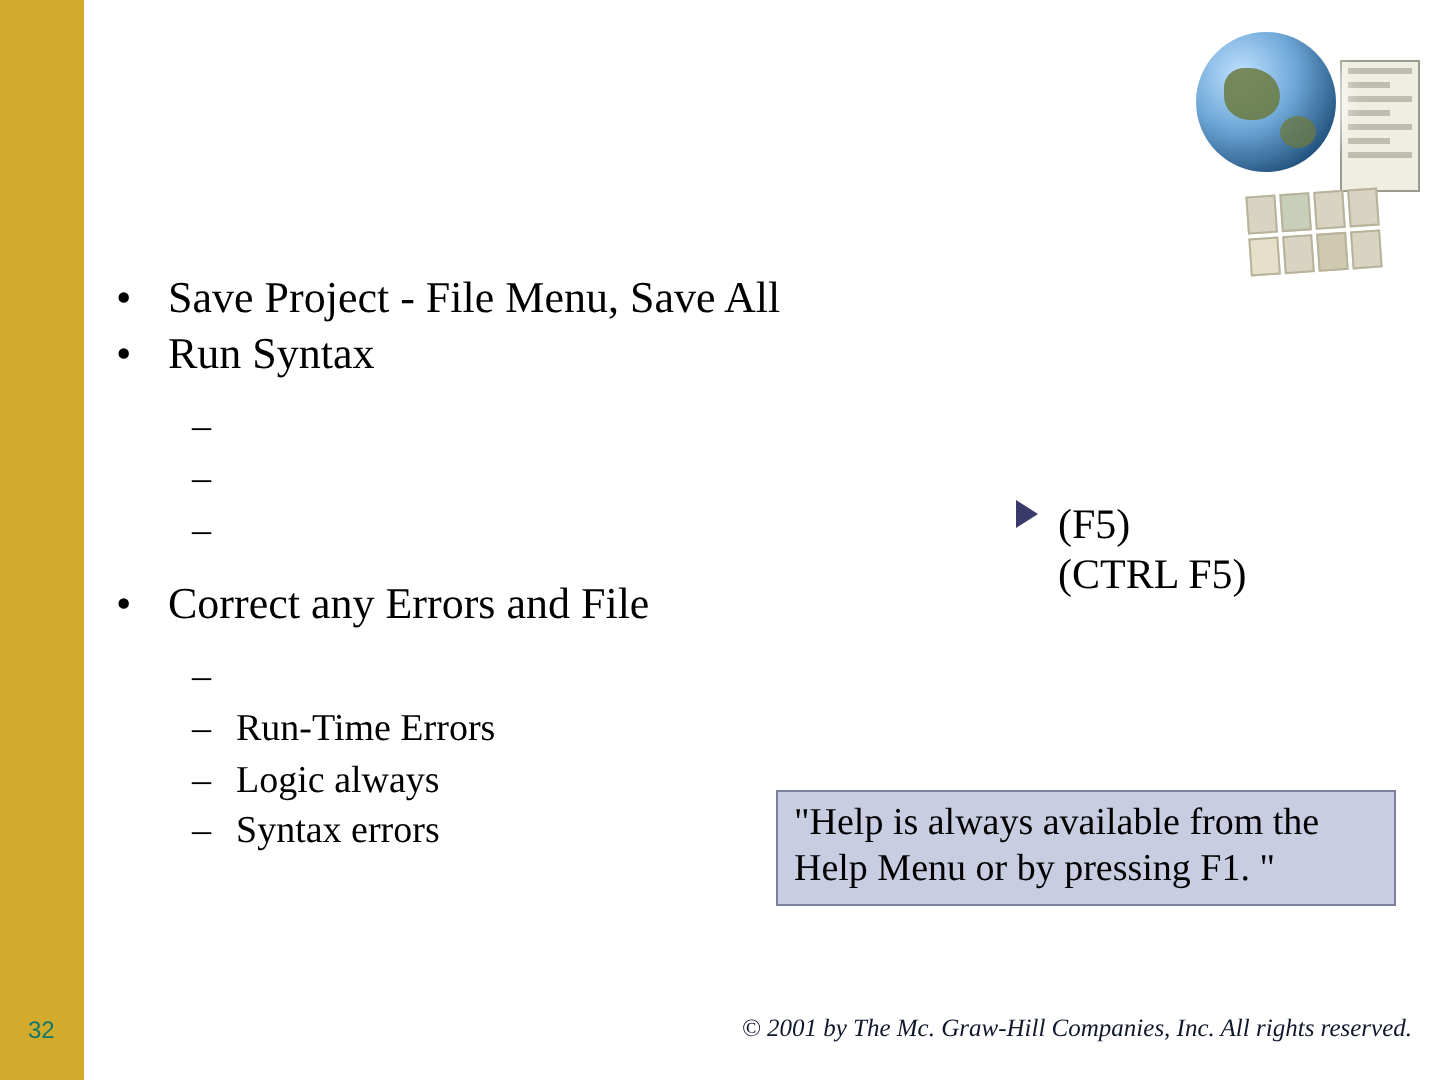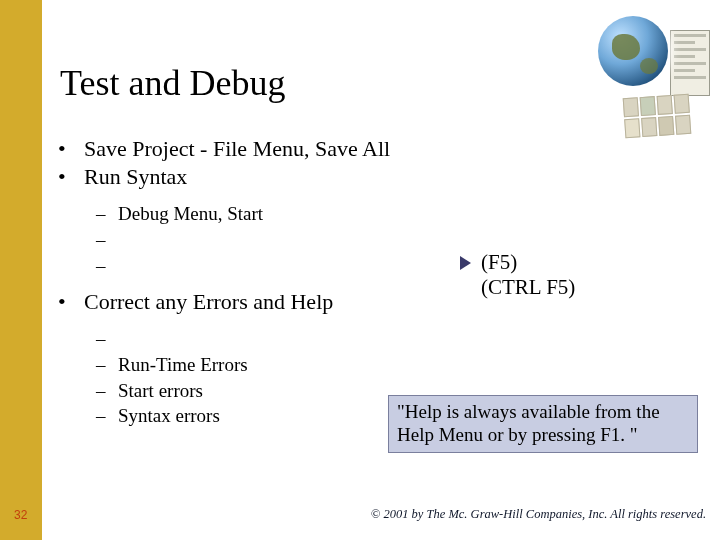--- a/index.html
+++ b/index.html
@@ -90,21 +90,22 @@
     display: inline-block;
     width: 0; height: 0;
     border-top: 7px solid transparent;
     border-bottom: 7px solid transparent;
     border-left: 11px solid #3a3a6a;
     margin-right: 10px;
     vertical-align: 1px;
   }
   .shortcut-line {
     display: flex;
-    align-items: center;
+    align-items: flex-start;
+    margin-left: 48px;
   }
   .shortcut-line .indent {
     display: inline-block;
     width: 21px;
   }
   
   .callout {
     position: absolute;
     right: 22px;
     top: 395px;
@@ -116,21 +117,21 @@
     line-height: 1.22;
     box-sizing: border-box;
   }
   
   .pagenum {
     position: absolute;
     left: 14px;
     bottom: 18px;
     font-family: Arial, sans-serif;
     font-size: 12px;
-    color: #c2410c;
+    color: #0f766e;
   }
   
   .copyright {
     position: absolute;
     right: 14px;
     bottom: 18px;
     font-size: 12.5px;
     font-style: italic;
     color: #0f172a;
   }
@@ -234,62 +235,60 @@
         <div></div>
         <div></div>
         <div></div>
       <div></div>
         <div></div>
         <div></div>
         <div></div>
     </div>
   </div>
 
-  <div class="title">Test and Debug</div>
 
   <div class="content">
     <div class="b1">
       <div class="row1">
         <span class="blt1">•</span>
         <span class="txt1">Save Project - File Menu, Save All</span>
       </div>
       <div class="row1">
         <span class="blt1">•</span>
         <span class="txt1">Run Syntax</span>
       </div>
 
       <div class="subs">
         <div class="row2">
           <span class="blt2">–</span>
-          <span class="txt2">Debug Menu, Start</span>
         </div>
         <div class="row2">
           <span class="blt2">–</span>
         </div>
         <div class="row2">
           <span class="blt2">–</span>
         </div>
       </div>
 
       <div class="row1">
         <span class="blt1">•</span>
-        <span class="txt1">Correct any Errors and Help</span>
+        <span class="txt1">Correct any Errors and File</span>
       </div>
 
       <div class="subs">
         <div class="row2">
           <span class="blt2">–</span>
         </div>
         <div class="row2">
           <span class="blt2">–</span>
           <span class="txt2">Run-Time Errors</span>
         </div>
         <div class="row2">
           <span class="blt2">–</span>
-          <span class="txt2">Start errors</span>
+          <span class="txt2">Logic always</span>
         </div>
         <div class="row2">
           <span class="blt2">–</span>
           <span class="txt2">Syntax errors</span>
         </div>
       </div>
     </div>
   </div>
 
   <div class="shortcut-block">

